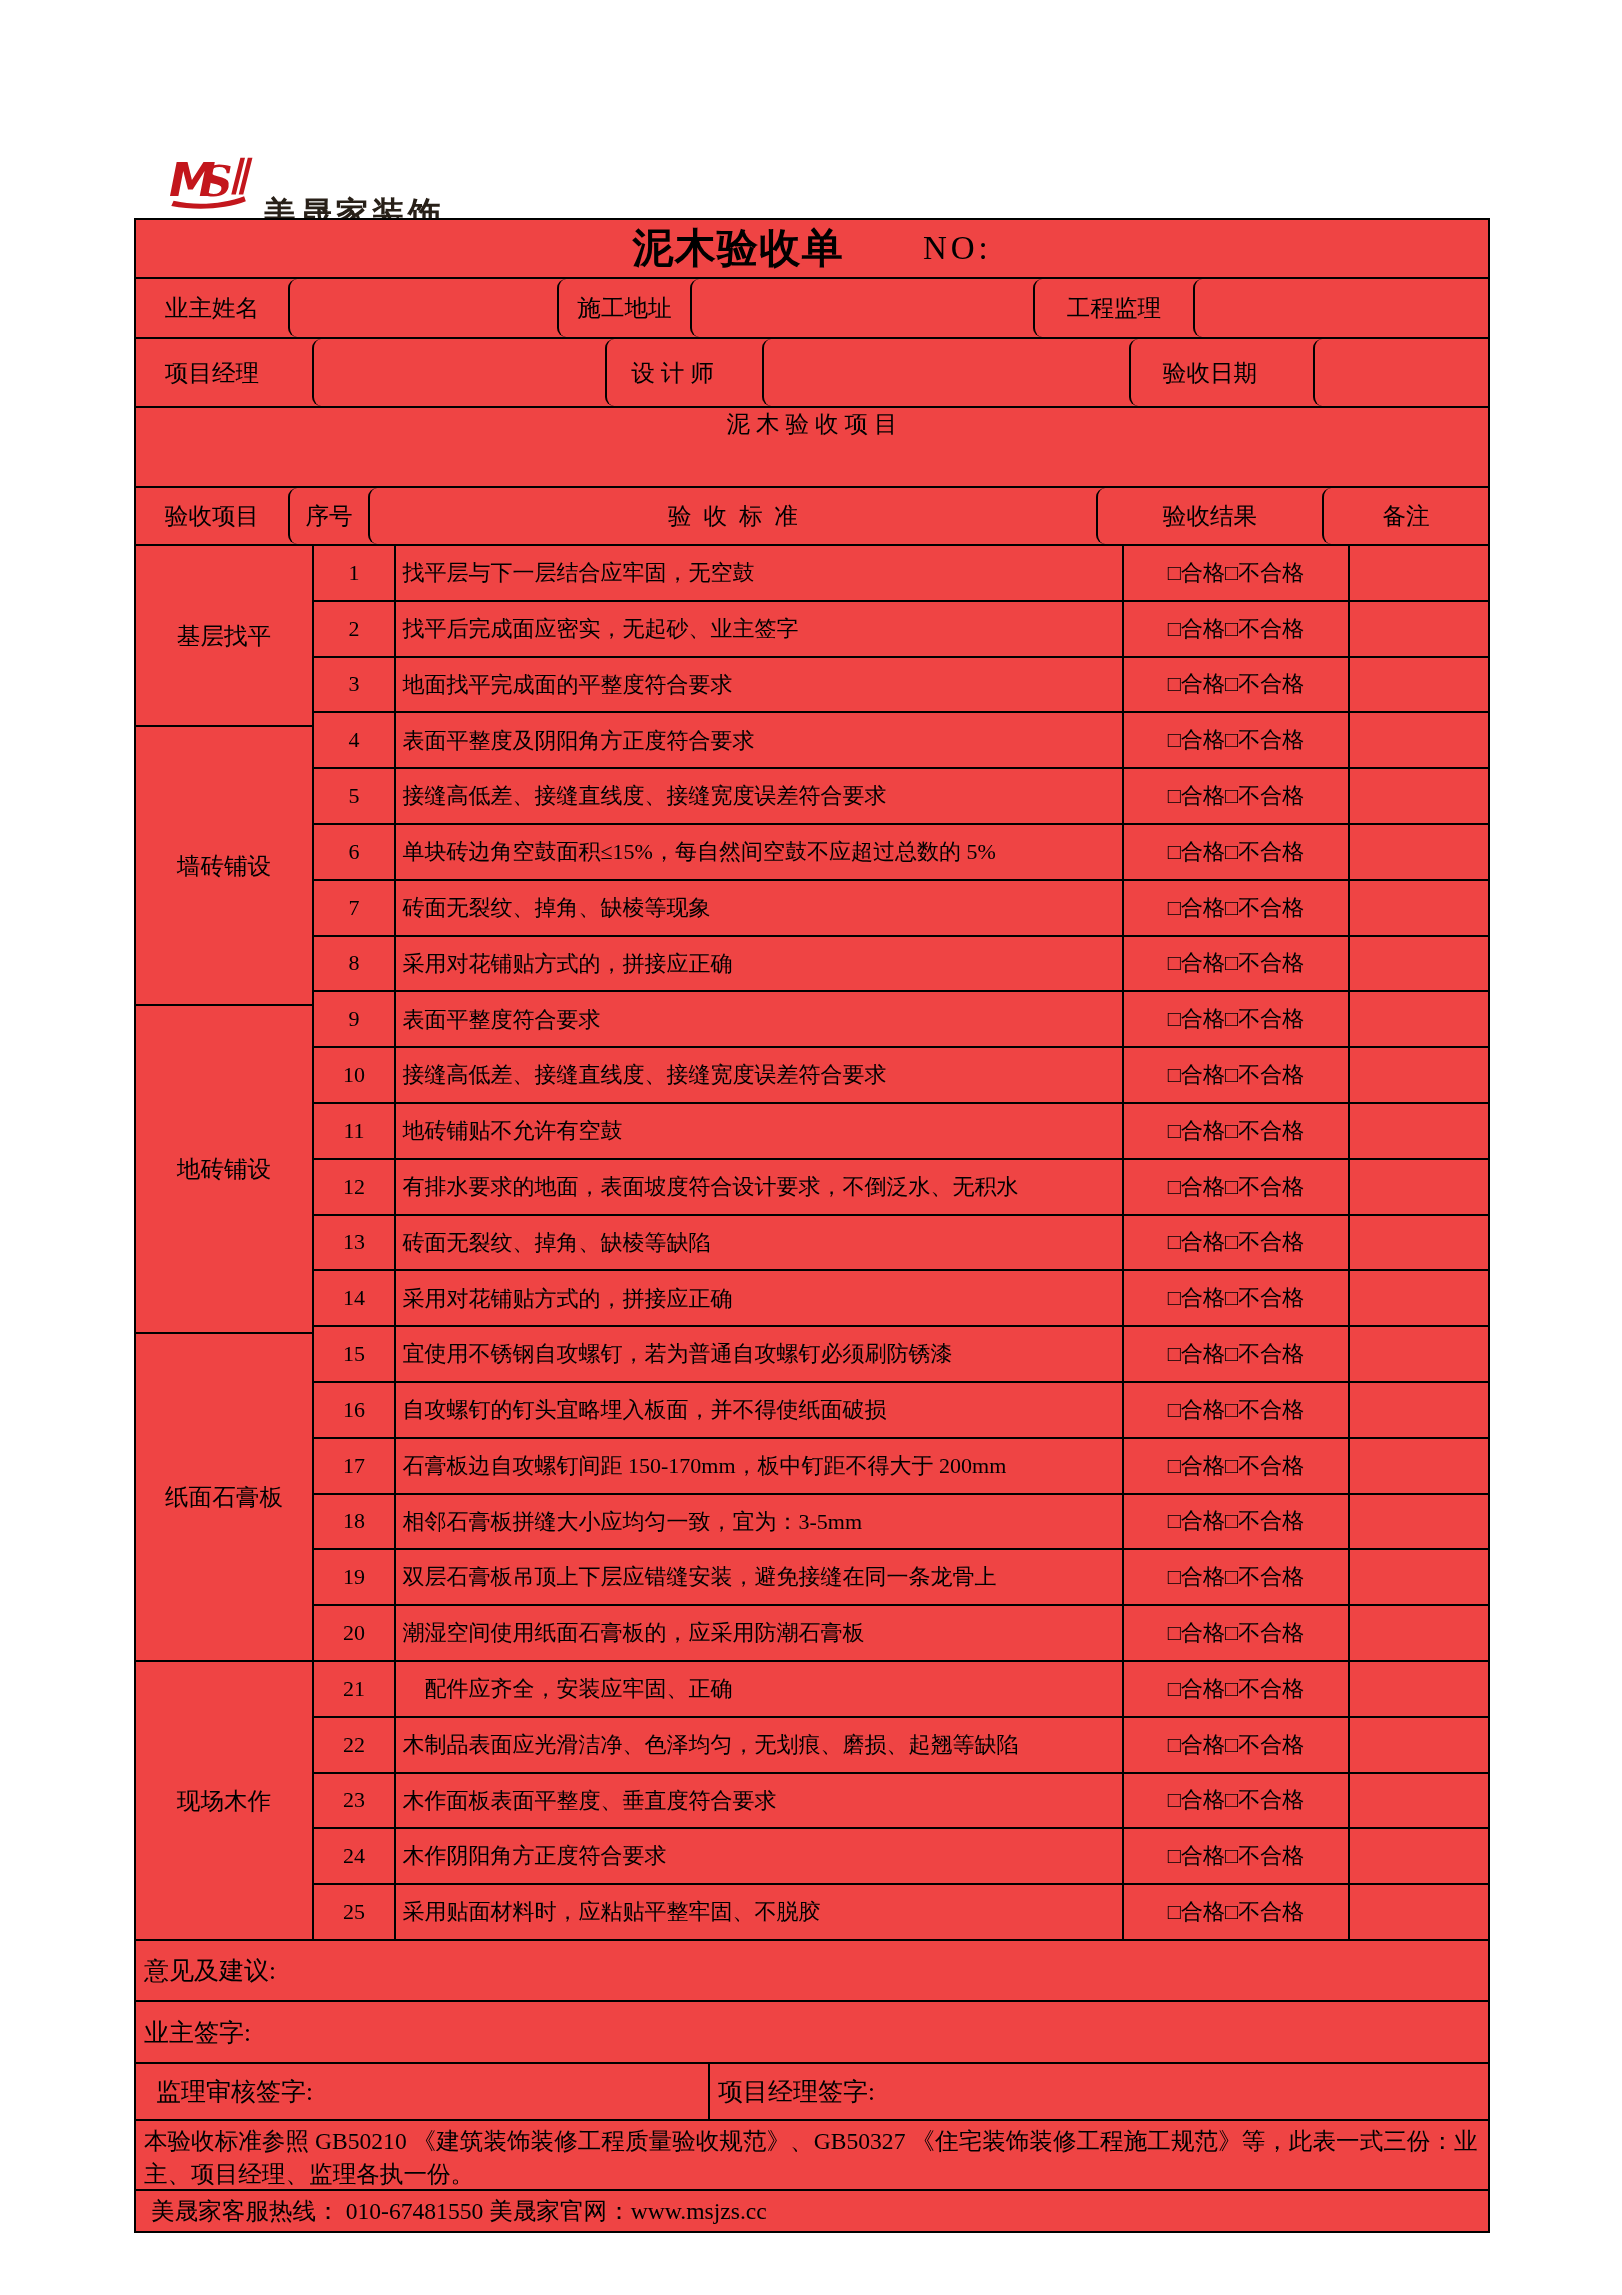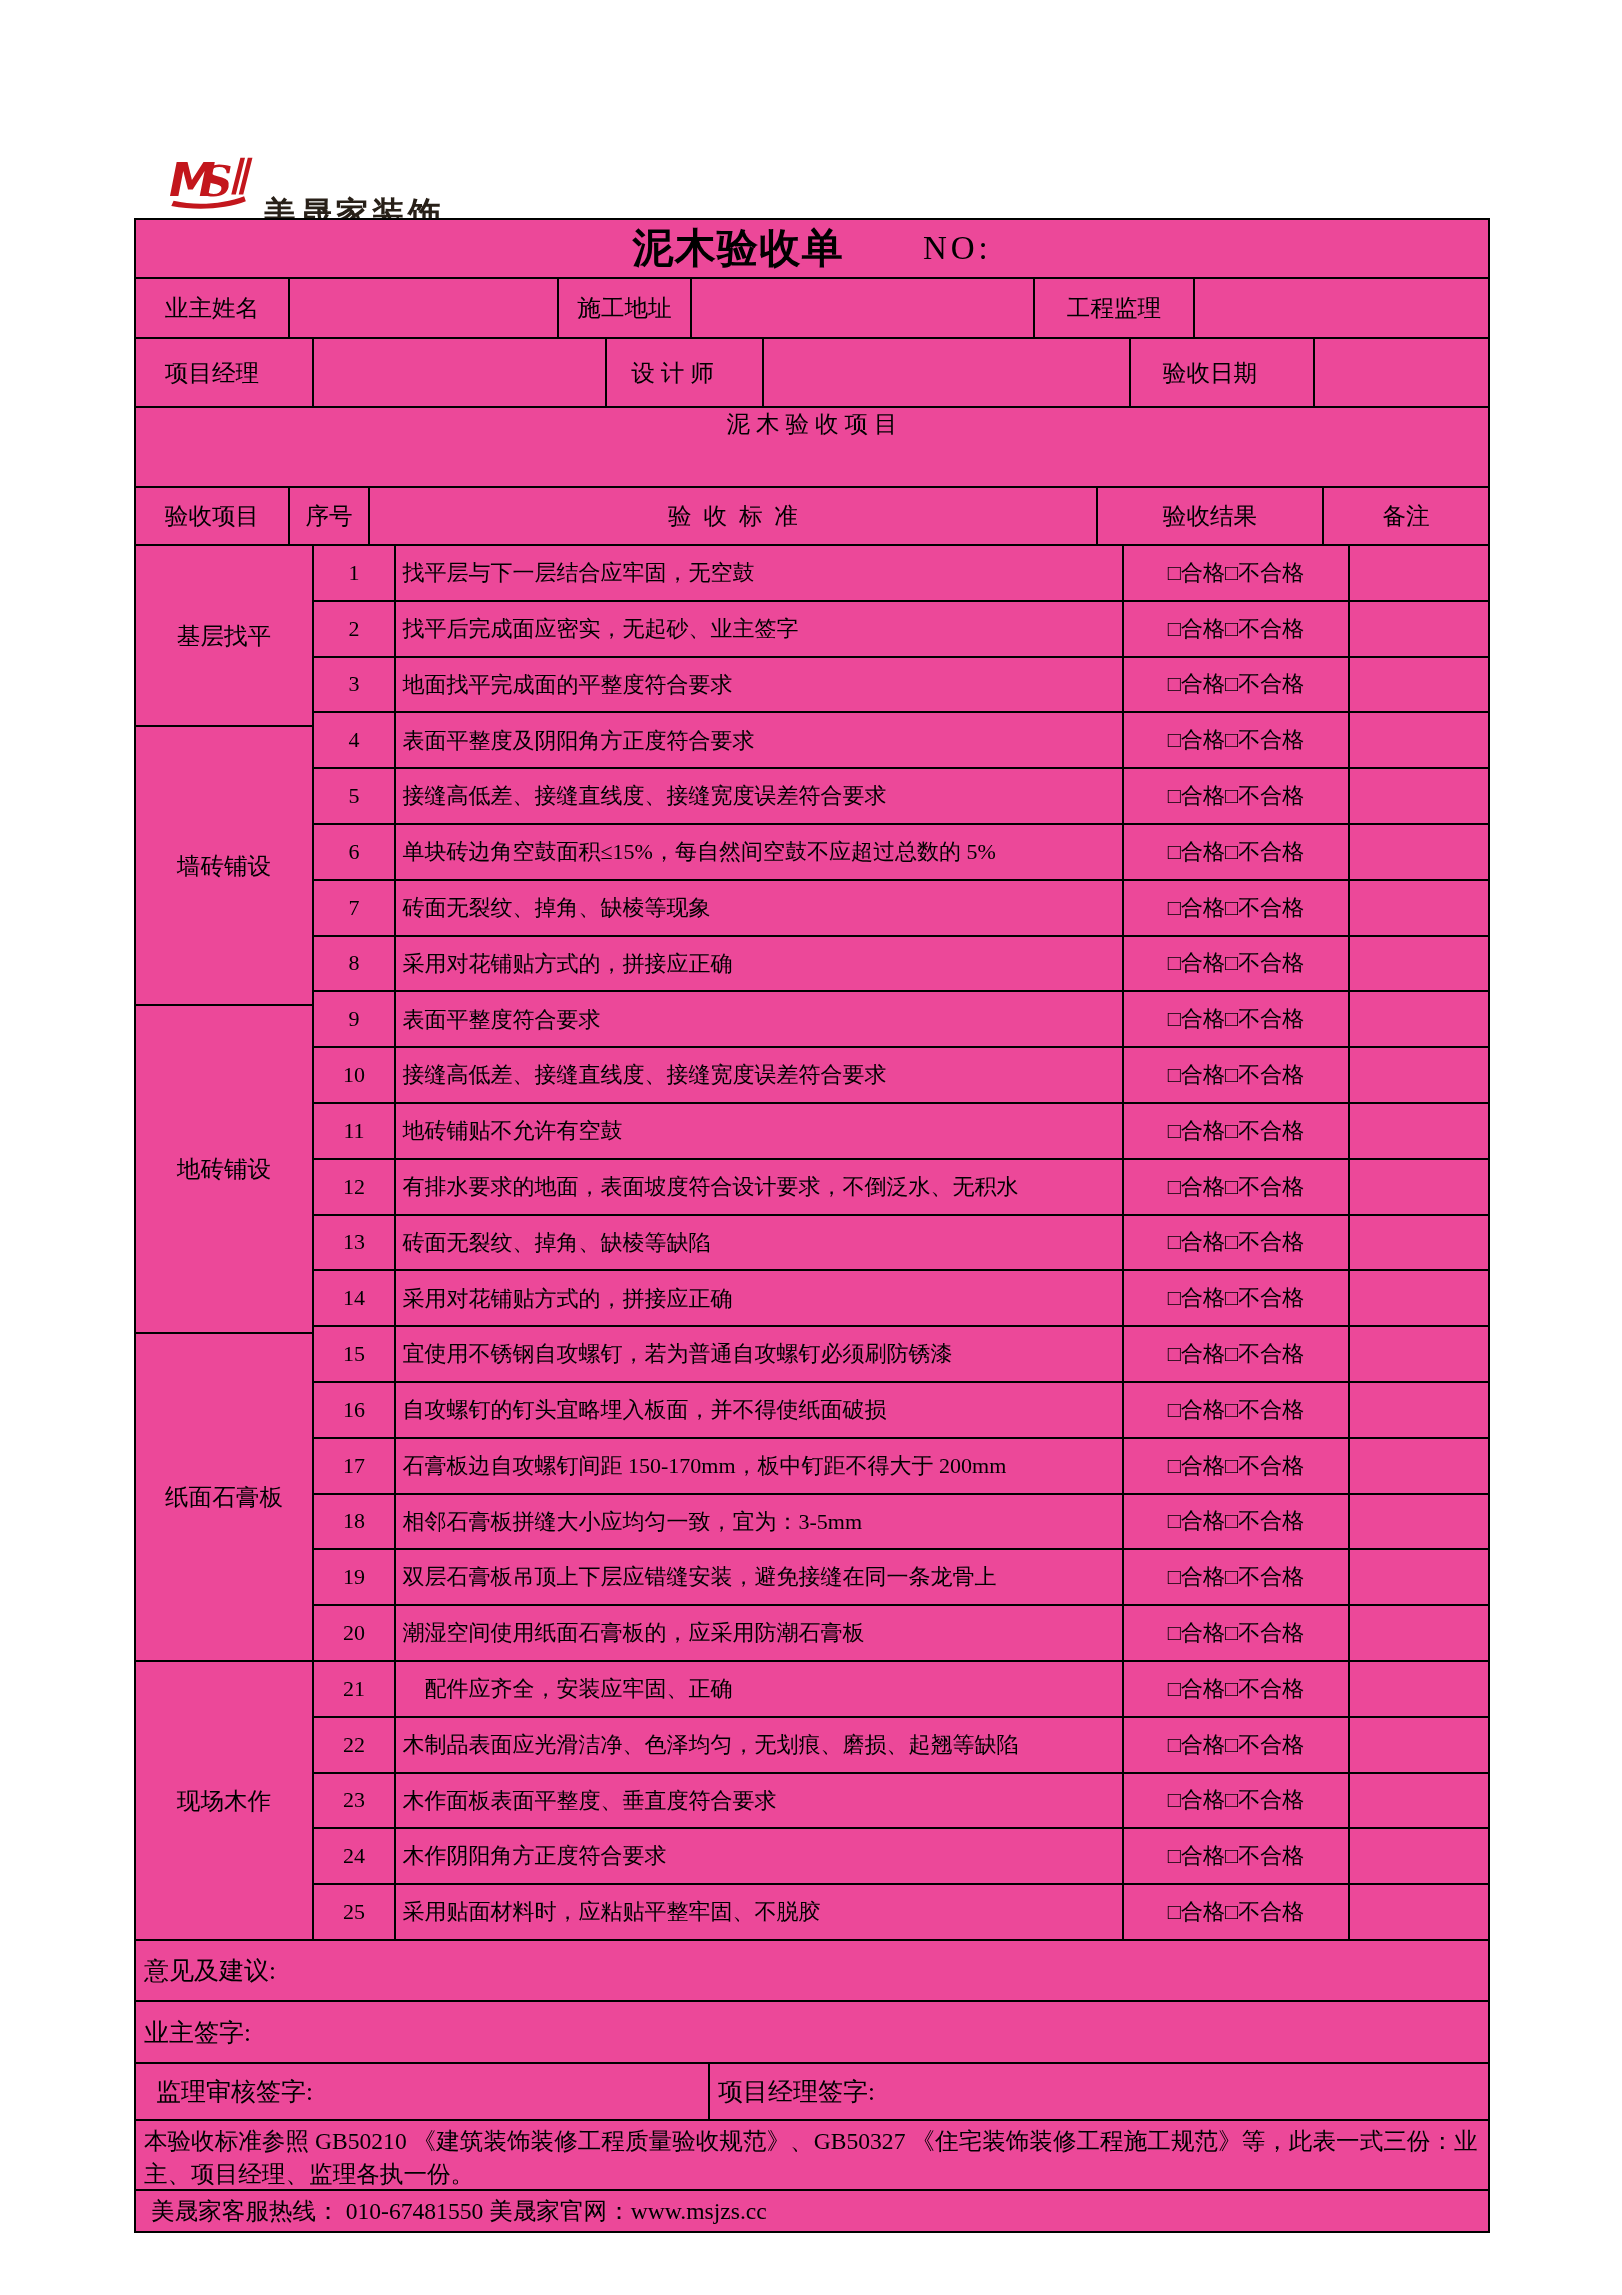--- a/index.html
+++ b/index.html
@@ -22,39 +22,39 @@
   }
   .brand-en {
     font-family:"Liberation Sans","DejaVu Sans",sans-serif;
     font-weight:bold; font-size:12.4px; letter-spacing:2.9px; color:#282018; margin-top:2px;
     white-space:pre-wrap;
   }
 
   
   .form {
     position:absolute; left:134px; top:218px; width:1356px; height:2015px;
-    border:2.6px solid #000; display:flex; flex-direction:column; background:#ec4899;
+    border:2.6px solid #000; display:flex; flex-direction:column; background:#ef4444;
   }
   .row { display:flex; border-bottom:2.6px solid #000; align-items:stretch; }
   .r-title   { height:59px;  align-items:center; justify-content:center; }
   .r-info1   { height:60px; }
   .r-info2   { height:69px;gap:24px; }
   .r-section { height:80px;  align-items:flex-start; justify-content:center; }
   .r-colhead { height:58px; }
   .items     { height:1395px; display:flex; border-bottom:2.6px solid #000; }
   .r-suggest { height:61px; }
   .r-owner   { height:62px; }
   .r-sign    { height:57px; }
   .r-note    { height:70px; display:block; }
   .r-hotline { flex:1; border-bottom:none; }
 
   .title-text { font-size:41px; font-weight:bold; letter-spacing:1.3px; white-space:pre-wrap; }
   .no-label   { font-size:33px; letter-spacing:3.9px; margin-left:79px; white-space:pre-wrap; }
 
-  .cell { display:flex; align-items:center; justify-content:center; white-space:pre-wrap; }
+  .cell { display:flex; align-items:center; justify-content:center; white-space:pre-wrap;border-radius:9px; }
   .bl { border-left:2px solid #000; }
 
   
   .i-l1 { width:152px; font-size:23.6px; }
   .i-v1 { width:269px; }
   .i-l2 { width:133px; font-size:23.6px; }
   .i-v2 { width:343px; }
   .i-l3 { width:160px; font-size:23.6px; }
   .i-v3 { flex:1; }
 

